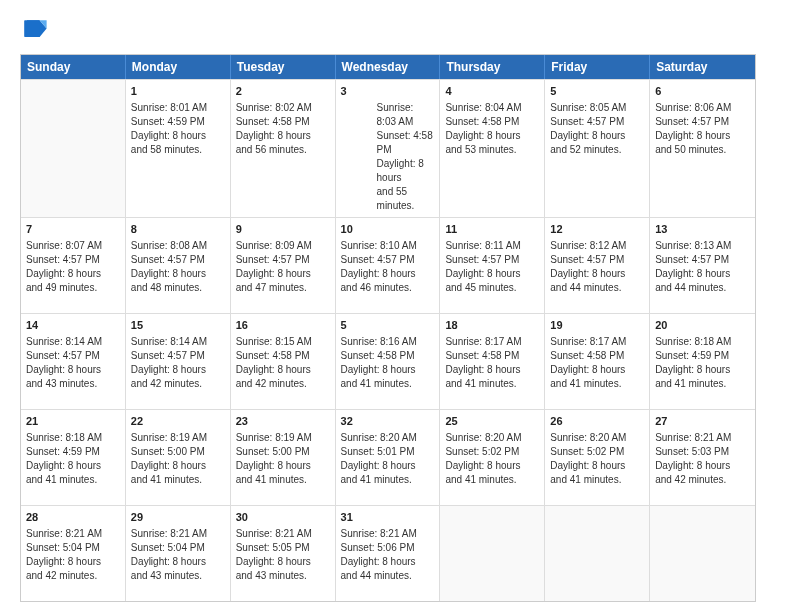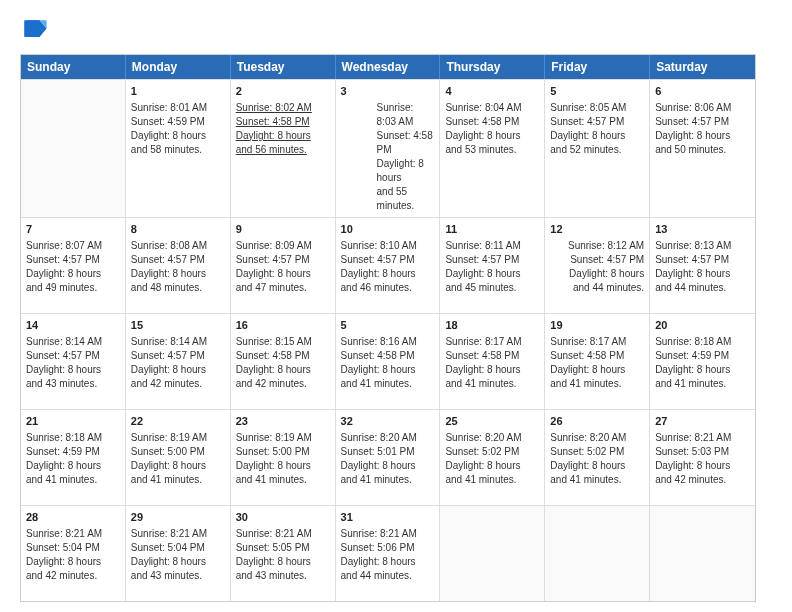--- a/index.html
+++ b/index.html
@@ -146,21 +146,21 @@
           <div class="cal-cell empty"></div>
           <div class="cal-cell">
             <span class="cell-date">1</span>
             <div class="cell-info" style="white-space: pre-line;">Sunrise: 8:01 AM
 Sunset: 4:59 PM
 Daylight: 8 hours
 and 58 minutes.</div>
           </div>
           <div class="cal-cell">
             <span class="cell-date">2</span>
-            <div class="cell-info" style="white-space: pre-line; text-decoration: underline;">Sunrise: 8:02 AM
+            <div class="cell-info" style="white-space: pre-line;">Sunrise: 8:02 AM
 Sunset: 4:58 PM
 Daylight: 8 hours
 and 56 minutes.</div>
           </div>
           <div class="cal-cell">
             <span class="cell-date">3</span>
             <div class="cell-info" style="white-space: pre-line; margin-left: 36px;">Sunrise: 8:03 AM
 Sunset: 4:58 PM
 Daylight: 8 hours
 and 55 minutes.</div>
@@ -218,21 +218,21 @@
           </div>
           <div class="cal-cell">
             <span class="cell-date">11</span>
             <div class="cell-info" style="white-space: pre-line;">Sunrise: 8:11 AM
 Sunset: 4:57 PM
 Daylight: 8 hours
 and 45 minutes.</div>
           </div>
           <div class="cal-cell">
             <span class="cell-date">12</span>
-            <div class="cell-info" style="white-space: pre-line; text-align: right;">Sunrise: 8:12 AM
+            <div class="cell-info" style="white-space: pre-line;">Sunrise: 8:12 AM
 Sunset: 4:57 PM
 Daylight: 8 hours
 and 44 minutes.</div>
           </div>
           <div class="cal-cell">
             <span class="cell-date">13</span>
             <div class="cell-info" style="white-space: pre-line;">Sunrise: 8:13 AM
 Sunset: 4:57 PM
 Daylight: 8 hours
 and 44 minutes.</div>

